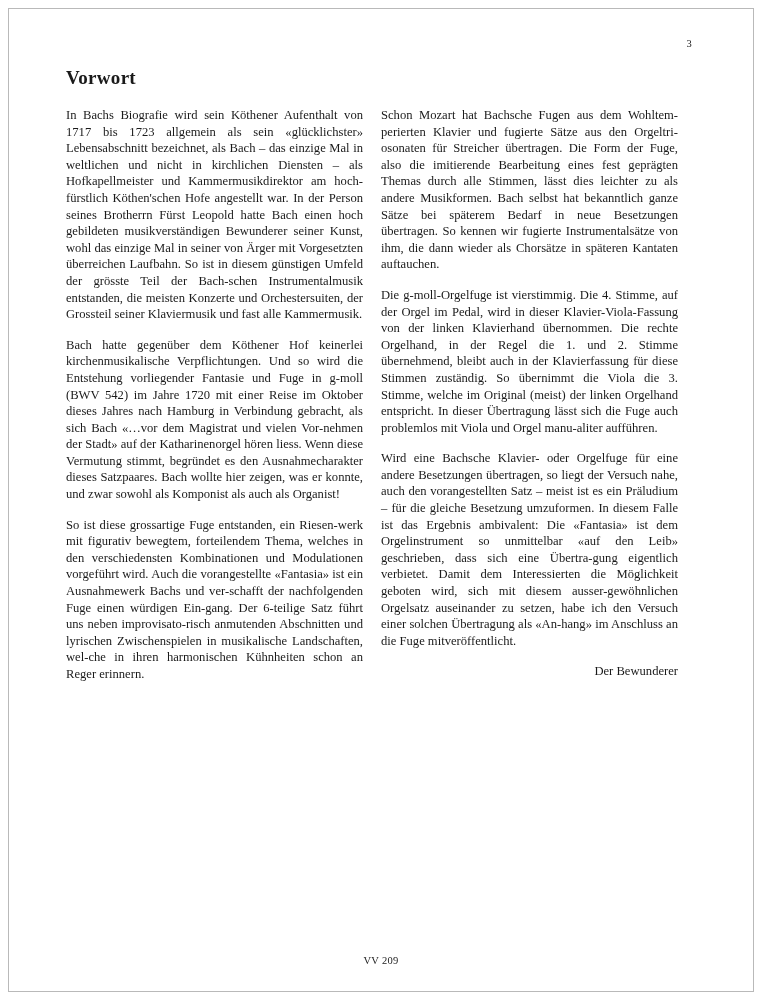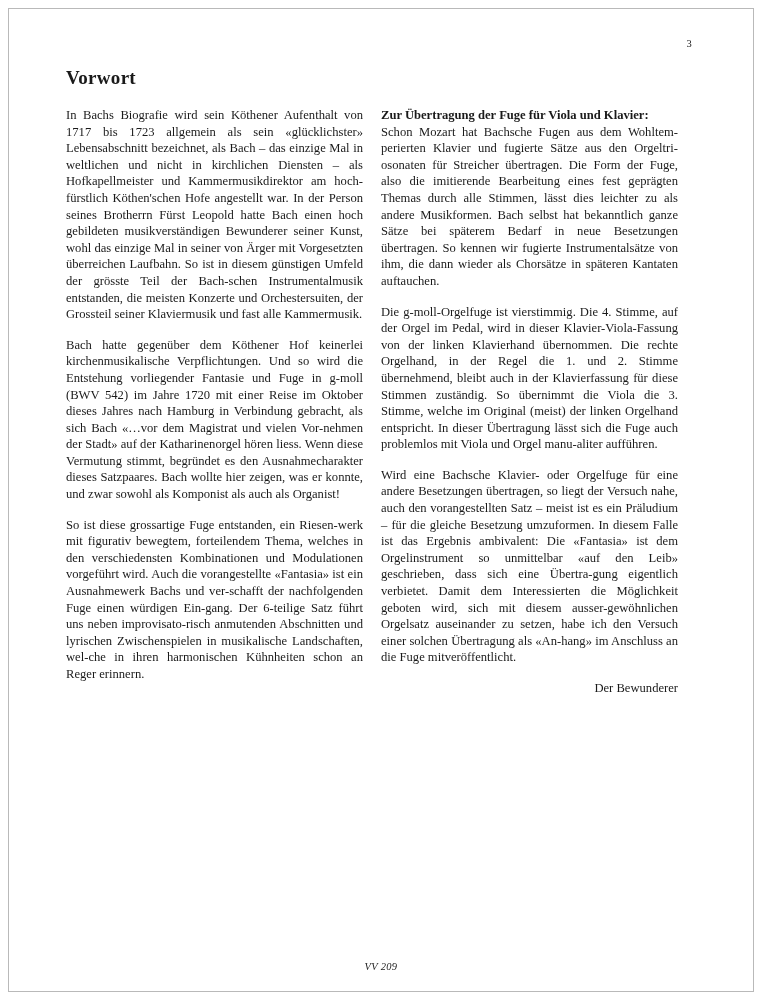--- a/index.html
+++ b/index.html
@@ -78,26 +78,25 @@
   .signature {
     font-size: 12.6px;
     line-height: 16.6px;
     text-align: right;
     margin: 14px 0 0 0;
   }
   .footer {
     position: absolute;
     left: 0;
     right: 0;
-    bottom: 28px;
+    bottom: 34px;
     text-align: center;
     font-size: 10.5px;
     letter-spacing: 0.3px;
     color: #222;
-    font-style: italic;
   }
 </style>
 </head>
 <body>
 
 <div class="page">
   <div class="page-border"></div>
 
   <div class="content">
 
@@ -107,21 +106,20 @@
 
     <div class="columns">
 
       <div class="col">
         <p class="para">In Bachs Biografie wird sein Köthener Aufenthalt von 1717 bis 1723 allgemein als sein «glücklichster» Lebensabschnitt bezeichnet, als Bach – das einzige Mal in weltlichen und nicht in kirchlichen Diensten – als Hofkapellmeister und Kammermusikdirektor am hoch-fürstlich Köthen'schen Hofe angestellt war. In der Person seines Brotherrn Fürst Leopold hatte Bach einen hoch gebildeten musikverständigen Bewunderer seiner Kunst, wohl das einzige Mal in seiner von Ärger mit Vorgesetzten überreichen Laufbahn. So ist in diesem günstigen Umfeld der grösste Teil der Bach-schen Instrumentalmusik entstanden, die meisten Konzerte und Orchestersuiten, der Grossteil seiner Klaviermusik und fast alle Kammermusik.</p>
         <p class="para">Bach hatte gegenüber dem Köthener Hof keinerlei kirchenmusikalische Verpflichtungen. Und so wird die Entstehung vorliegender Fantasie und Fuge in g-moll (BWV 542) im Jahre 1720 mit einer Reise im Oktober dieses Jahres nach Hamburg in Verbindung gebracht, als sich Bach «…vor dem Magistrat und vielen Vor-nehmen der Stadt» auf der Katharinenorgel hören liess. Wenn diese Vermutung stimmt, begründet es den Ausnahmecharakter dieses Satzpaares. Bach wollte hier zeigen, was er konnte, und zwar sowohl als Komponist als auch als Organist!</p>
         <p class="para">So ist diese grossartige Fuge entstanden, ein Riesen-werk mit figurativ bewegtem, forteilendem Thema, welches in den verschiedensten Kombinationen und Modulationen vorgeführt wird. Auch die vorangestellte «Fantasia» ist ein Ausnahmewerk Bachs und ver-schafft der nachfolgenden Fuge einen würdigen Ein-gang. Der 6-teilige Satz führt uns neben improvisato-risch anmutenden Abschnitten und lyrischen Zwischenspielen in musikalische Landschaften, wel-che in ihren harmonischen Kühnheiten schon an Reger erinnern.</p>
       </div>
 
       <div class="col">
-        <p class="para subhead">Zur Übertragung der Fuge für Viola und Klavier:</p>
         <p class="para">Schon Mozart hat Bachsche Fugen aus dem Wohltem-perierten Klavier und fugierte Sätze aus den Orgeltri-osonaten für Streicher übertragen. Die Form der Fuge, also die imitierende Bearbeitung eines fest geprägten Themas durch alle Stimmen, lässt dies leichter zu als andere Musikformen. Bach selbst hat bekanntlich ganze Sätze bei späterem Bedarf in neue Besetzungen übertragen. So kennen wir fugierte Instrumentalsätze von ihm, die dann wieder als Chorsätze in späteren Kantaten auftauchen.</p>
         <p class="para">Die g-moll-Orgelfuge ist vierstimmig. Die 4. Stimme, auf der Orgel im Pedal, wird in dieser Klavier-Viola-Fassung von der linken Klavierhand übernommen. Die rechte Orgelhand, in der Regel die 1. und 2. Stimme übernehmend, bleibt auch in der Klavierfassung für diese Stimmen zuständig. So übernimmt die Viola die 3. Stimme, welche im Original (meist) der linken Orgelhand entspricht. In dieser Übertragung lässt sich die Fuge auch problemlos mit Viola und Orgel manu-aliter aufführen.</p>
         <p class="para">Wird eine Bachsche Klavier- oder Orgelfuge für eine andere Besetzungen übertragen, so liegt der Versuch nahe, auch den vorangestellten Satz – meist ist es ein Präludium – für die gleiche Besetzung umzuformen. In diesem Falle ist das Ergebnis ambivalent: Die «Fantasia» ist dem Orgelinstrument so unmittelbar «auf den Leib» geschrieben, dass sich eine Übertra-gung eigentlich verbietet. Damit dem Interessierten die Möglichkeit geboten wird, sich mit diesem ausser-gewöhnlichen Orgelsatz auseinander zu setzen, habe ich den Versuch einer solchen Übertragung als «An-hang» im Anschluss an die Fuge mitveröffentlicht.</p>
         <p class="signature">Der Bewunderer</p>
       </div>
 
     </div>
   </div>
 
   <div class="footer">VV 209</div>

